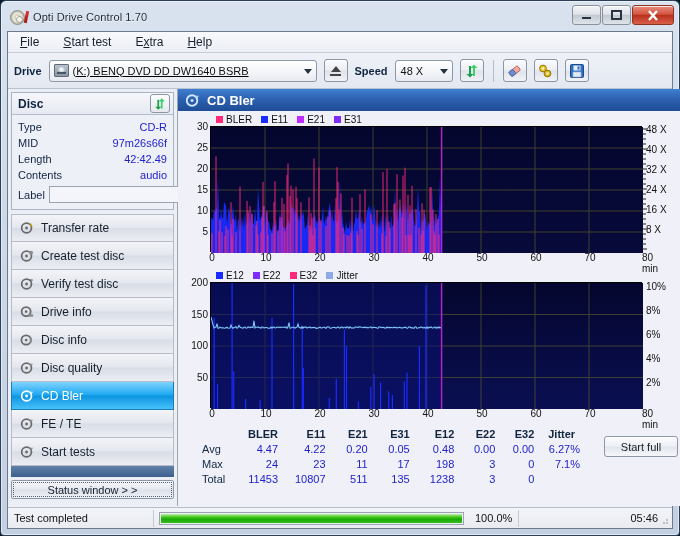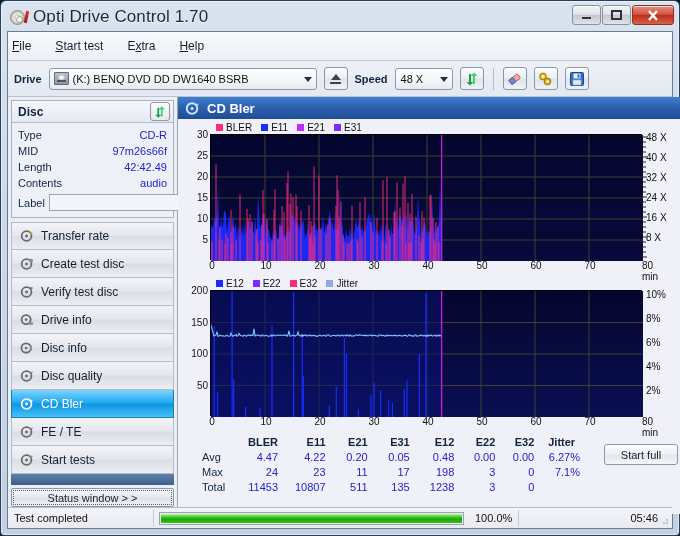--- a/index.html
+++ b/index.html
@@ -35,21 +35,21 @@
   .app-icon .disc:after{
     content:""; position:absolute; left:5px; top:5px; width:5px;height:5px;border-radius:50%;
     background:#f4f4ec; border:1px solid #9a9a8c;
   }
   .app-icon .pen{
     position:absolute; right:-1px; top:2px; width:3px; height:12px;
     background:linear-gradient(180deg,#d33 0%, #a11 100%);
     transform:rotate(12deg);
   }
   .title-text {
-    font-size:17px; color:#1c2733; letter-spacing:.1px;
+    font-size:11px; color:#1c2733; letter-spacing:.1px;
     text-shadow:0 1px 0 rgba(255,255,255,.8);
   }
   .wincontrols { position:absolute; right:2px; top:1px; display:flex; }
   .wb {
     width:29px; height:20px; margin-left:1px;
     border:1px solid #8c9099; border-radius:3px;
     background:linear-gradient(180deg,#f2f4f6 0%,#dfe3e8 46%,#c3c9d1 52%,#dfe4ea 100%);
     display:flex; align-items:center; justify-content:center;
     color:#2b3340; font-size:11px;
     box-shadow:inset 0 1px 0 rgba(255,255,255,.8);
@@ -60,38 +60,38 @@
     border-color:#8d3320; color:#fff; font-weight:bold;
   }
   
   .client {
     position:absolute; left:6px; top:30px; right:6px; bottom:6px;
     background:#f0f0f8;
     border:1px solid #6b7a8c;
   }
   
   .menubar {
-    height:29px; background:linear-gradient(180deg,#f7f9fc 0%,#eceff5 100%);
+    height:21px; background:linear-gradient(180deg,#f7f9fc 0%,#eceff5 100%);
     border-bottom:1px solid #c8cfd9;
-    display:flex; align-items:center; padding-left:0; gap:16px;
+    display:flex; align-items:center; padding-left:8px; gap:16px;
   }
   .menu-item { font-size:12px; color:#16202c; padding:2px 4px; }
   .menu-item u { text-decoration:underline; }
   
   .toolbar {
     height:36px; background:linear-gradient(180deg,#eef1f7 0%,#e3e8f1 100%);
     border-bottom:1px solid #b9c2d0;
     display:flex; align-items:center; padding:0 6px; gap:7px;
   }
   .tb-label { font-size:11px; font-weight:bold; color:#10243f; }
   .drive-combo {
     width:268px; height:22px;
     border:1px solid #8e99a8; border-radius:3px;
     background:linear-gradient(180deg,#ffffff 0%,#f2f4f8 60%,#e7eaf0 100%);
-    display:flex; align-items:center; padding:0 2px; position:relative;
+    display:flex; align-items:center; padding:0 2px; position:relative;text-decoration:underline;
   }
   .drive-ic {
     width:15px;height:13px;margin:0 4px 0 2px;position:relative;flex:0 0 auto;
     background:linear-gradient(180deg,#b9c2cc 0%, #8d99a6 100%);
     border:1px solid #5f6b78; border-radius:1px;
   }
   .drive-ic:after{content:"";position:absolute;left:2px;bottom:2px;width:9px;height:2px;background:#4a5663;}
   .drive-ic:before{content:"";position:absolute;left:3px;top:2px;width:7px;height:5px;border-radius:50%;
     background:radial-gradient(circle,#eef2f6 30%,#9fb0bf 100%);}
   .drive-txt { font-size:11px; color:#111; white-space:nowrap; overflow:hidden; }

